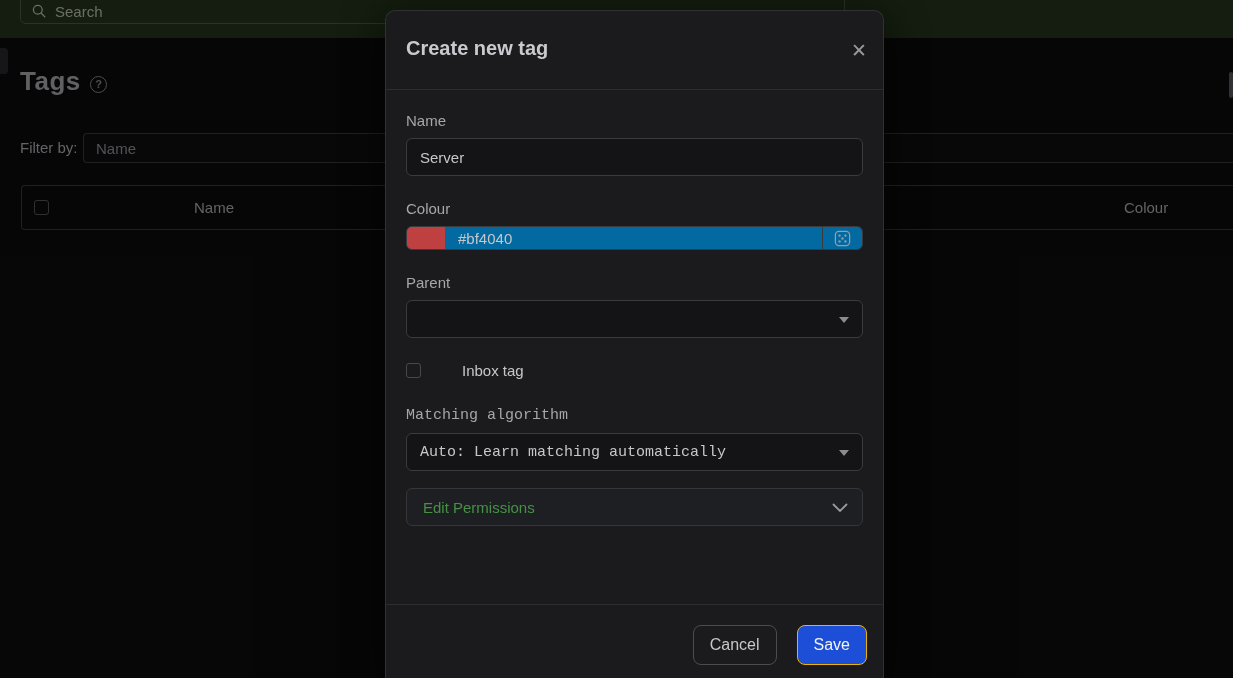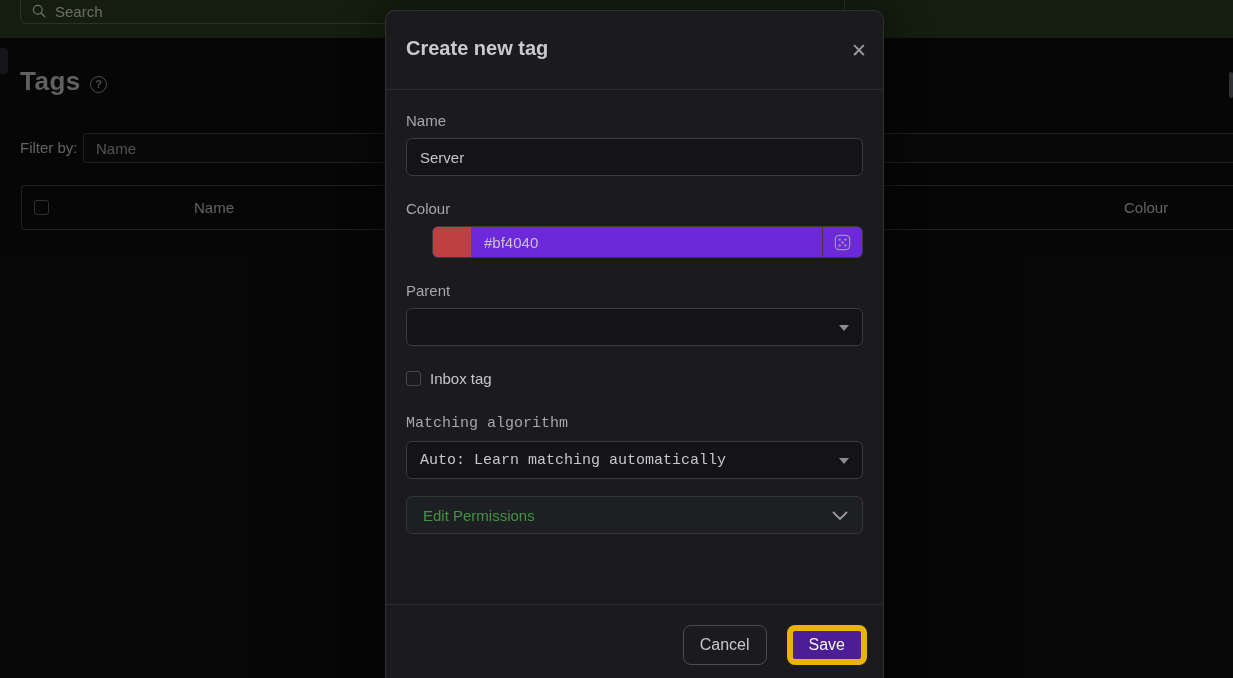--- a/index.html
+++ b/index.html
@@ -53,54 +53,54 @@
   .modal-close { position:absolute; right:16px; top:30px; font-size:19px; color:#98989d;
                  cursor:pointer; line-height:1; font-weight:normal; }
 
   .modal-body { padding:22px 20px 0 20px; }
   .form-group { margin-bottom:24px; }
   .field-label { display:block; font-size:15px; color:#a6a6ab; margin-bottom:9px; }
   .text-input { width:100%; height:38px; background:#141416; border:1px solid #3a3b3f;
                 border-radius:6px; color:#c6c6cb; font-size:15px; padding:0 13px;
                 font-family:"Liberation Sans",sans-serif; outline:none; }
 
-  .color-group { display:flex; height:32px; border:1px solid #3a3b3f; border-radius:6px;
-                 overflow:hidden; background:#6d28d9;margin-left:26px; }
+  .color-group { display:flex; height:24px; border:1px solid #3a3b3f; border-radius:6px;
+                 overflow:hidden; background:#0369a1; }
   .color-swatch { width:38px; height:100%; background:#bf4040; flex:0 0 auto; }
   .color-group input { flex:1; background:transparent; border:none; outline:none;
                        color:#c6c6cb; font-size:15px; padding:0 13px;
                        font-family:"Liberation Sans",sans-serif; }
   .dice-btn { flex:0 0 40px; border:none; border-left:1px solid #3a3b3f; background:transparent;
               display:flex; align-items:center; justify-content:center; cursor:pointer; }
 
   .select-box { position:relative; width:100%; height:38px; background:#141416;
                 border:1px solid #3a3b3f; border-radius:6px; display:flex; align-items:center;
                 padding:0 30px 0 13px; color:#c6c6cb; font-size:15px; cursor:pointer; }
   .caret { position:absolute; right:13px; top:16px; width:0; height:0;
            border-left:5px solid transparent; border-right:5px solid transparent;
            border-top:6px solid #8b8b90; }
 
-  .checkbox-row { display:flex; align-items:center; margin-bottom:20px; }
+  .checkbox-row { display:flex; align-items:center; margin-bottom:20px;gap:32px; }
   .checkbox { width:15px; height:15px; border:1px solid #47484c; border-radius:3px;
               background:transparent; margin-right:9px; flex:0 0 auto; cursor:pointer; }
   .checkbox-label { font-size:15px; color:#c6c6cb; }
   .hint-text { font-size:13px; color:#717176; margin-left:24px; }
 
   .perm-btn { position:relative; width:100%; height:38px; background:#1e1f22;
               border:1px solid #35363a; border-radius:6px; display:flex; align-items:center;
               padding:0 16px; cursor:pointer; margin-top:-3px; }
   .perm-label { font-size:15px; color:#459245; }
   .perm-btn svg { position:absolute; right:14px; top:14px; }
 
   .modal-footer { position:absolute; left:0; right:0; top:593px; border-top:1px solid #2c2d31;
                   padding:20px 16px 0 0; display:flex; justify-content:flex-end; gap:20px; }
   .btn { height:40px; border-radius:8px; font-size:16px; padding:0 16px; cursor:pointer;
          font-family:"Liberation Sans",sans-serif; }
   .btn-cancel { background:transparent; border:1px solid #4b4c50; color:#c6c6cb; }
-  .btn-save { background:#4c1d95; border:6px solid #eab308; color:#f2f5f0; }
+  .btn-save { background:#1d4ed8; border:1px solid #eab308; color:#f2f5f0; }
 </style>
 </head>
 <body>
 
 <div id="page">
 
   <div class="topbar">
     <div class="search-box">
       <svg width="16" height="16" viewBox="0 0 20 20">
         <circle cx="8.5" cy="8.5" r="5.5" fill="none" stroke="#9aa094" stroke-width="1.6"></circle>

